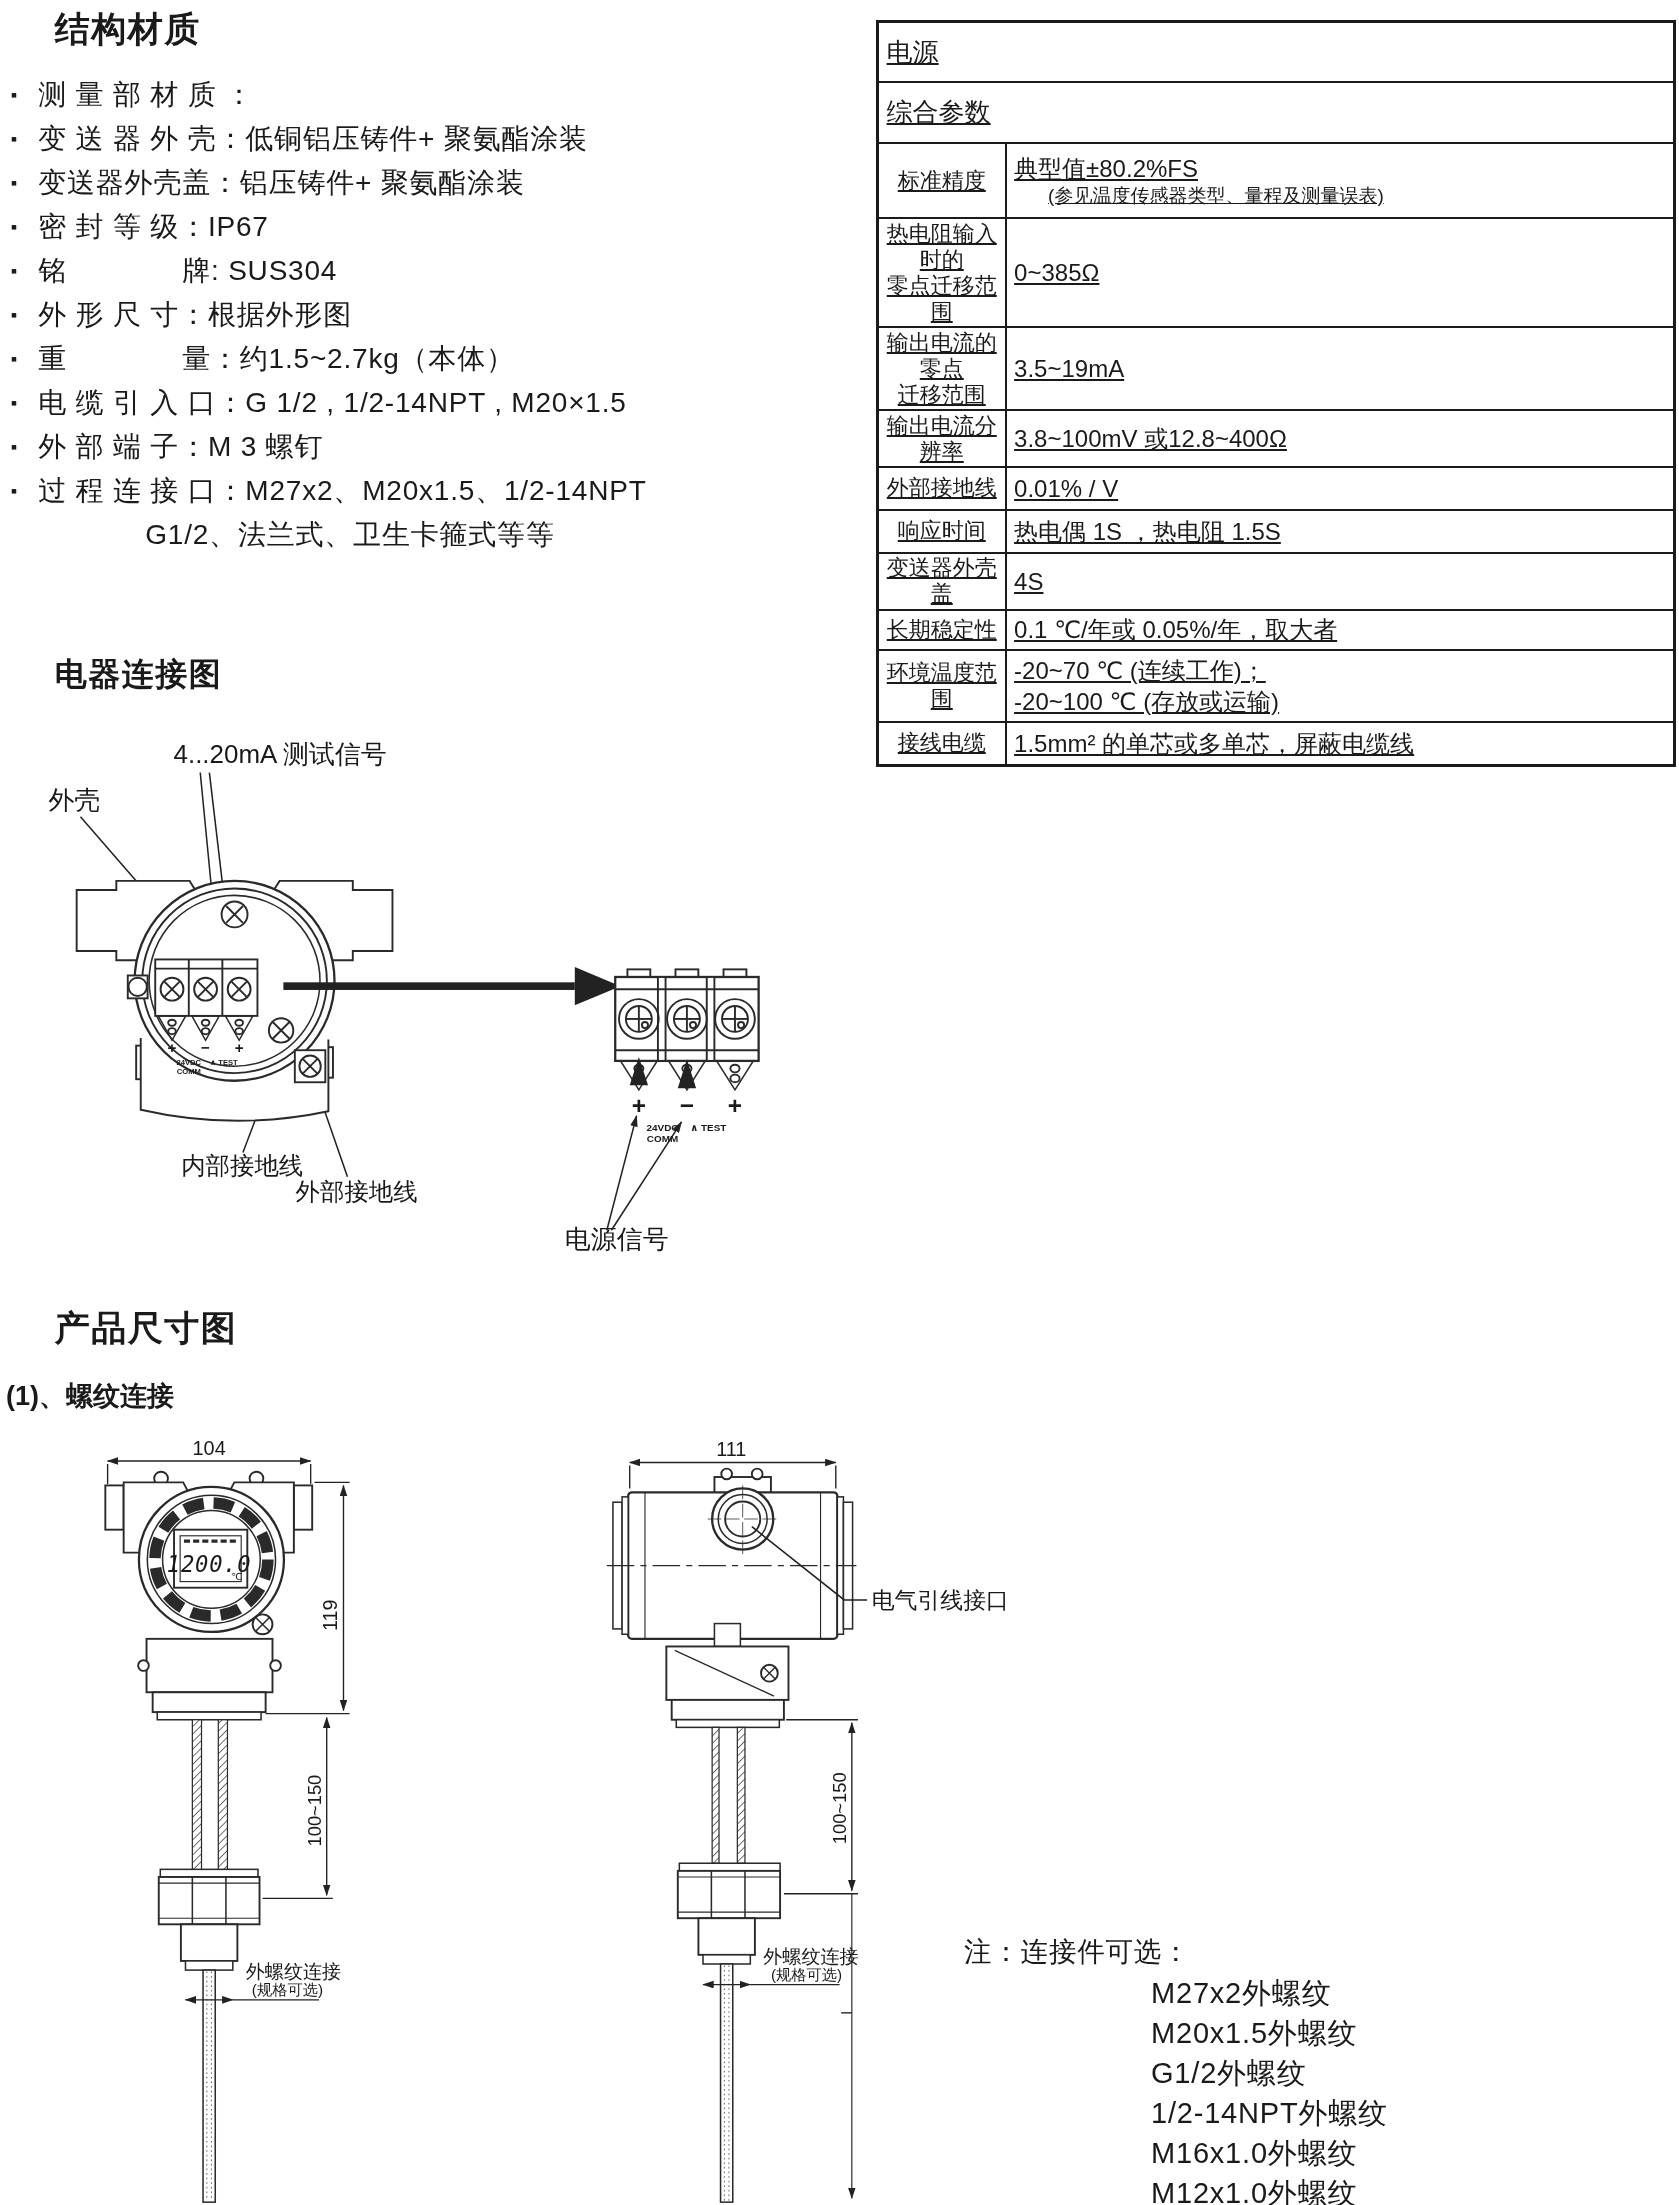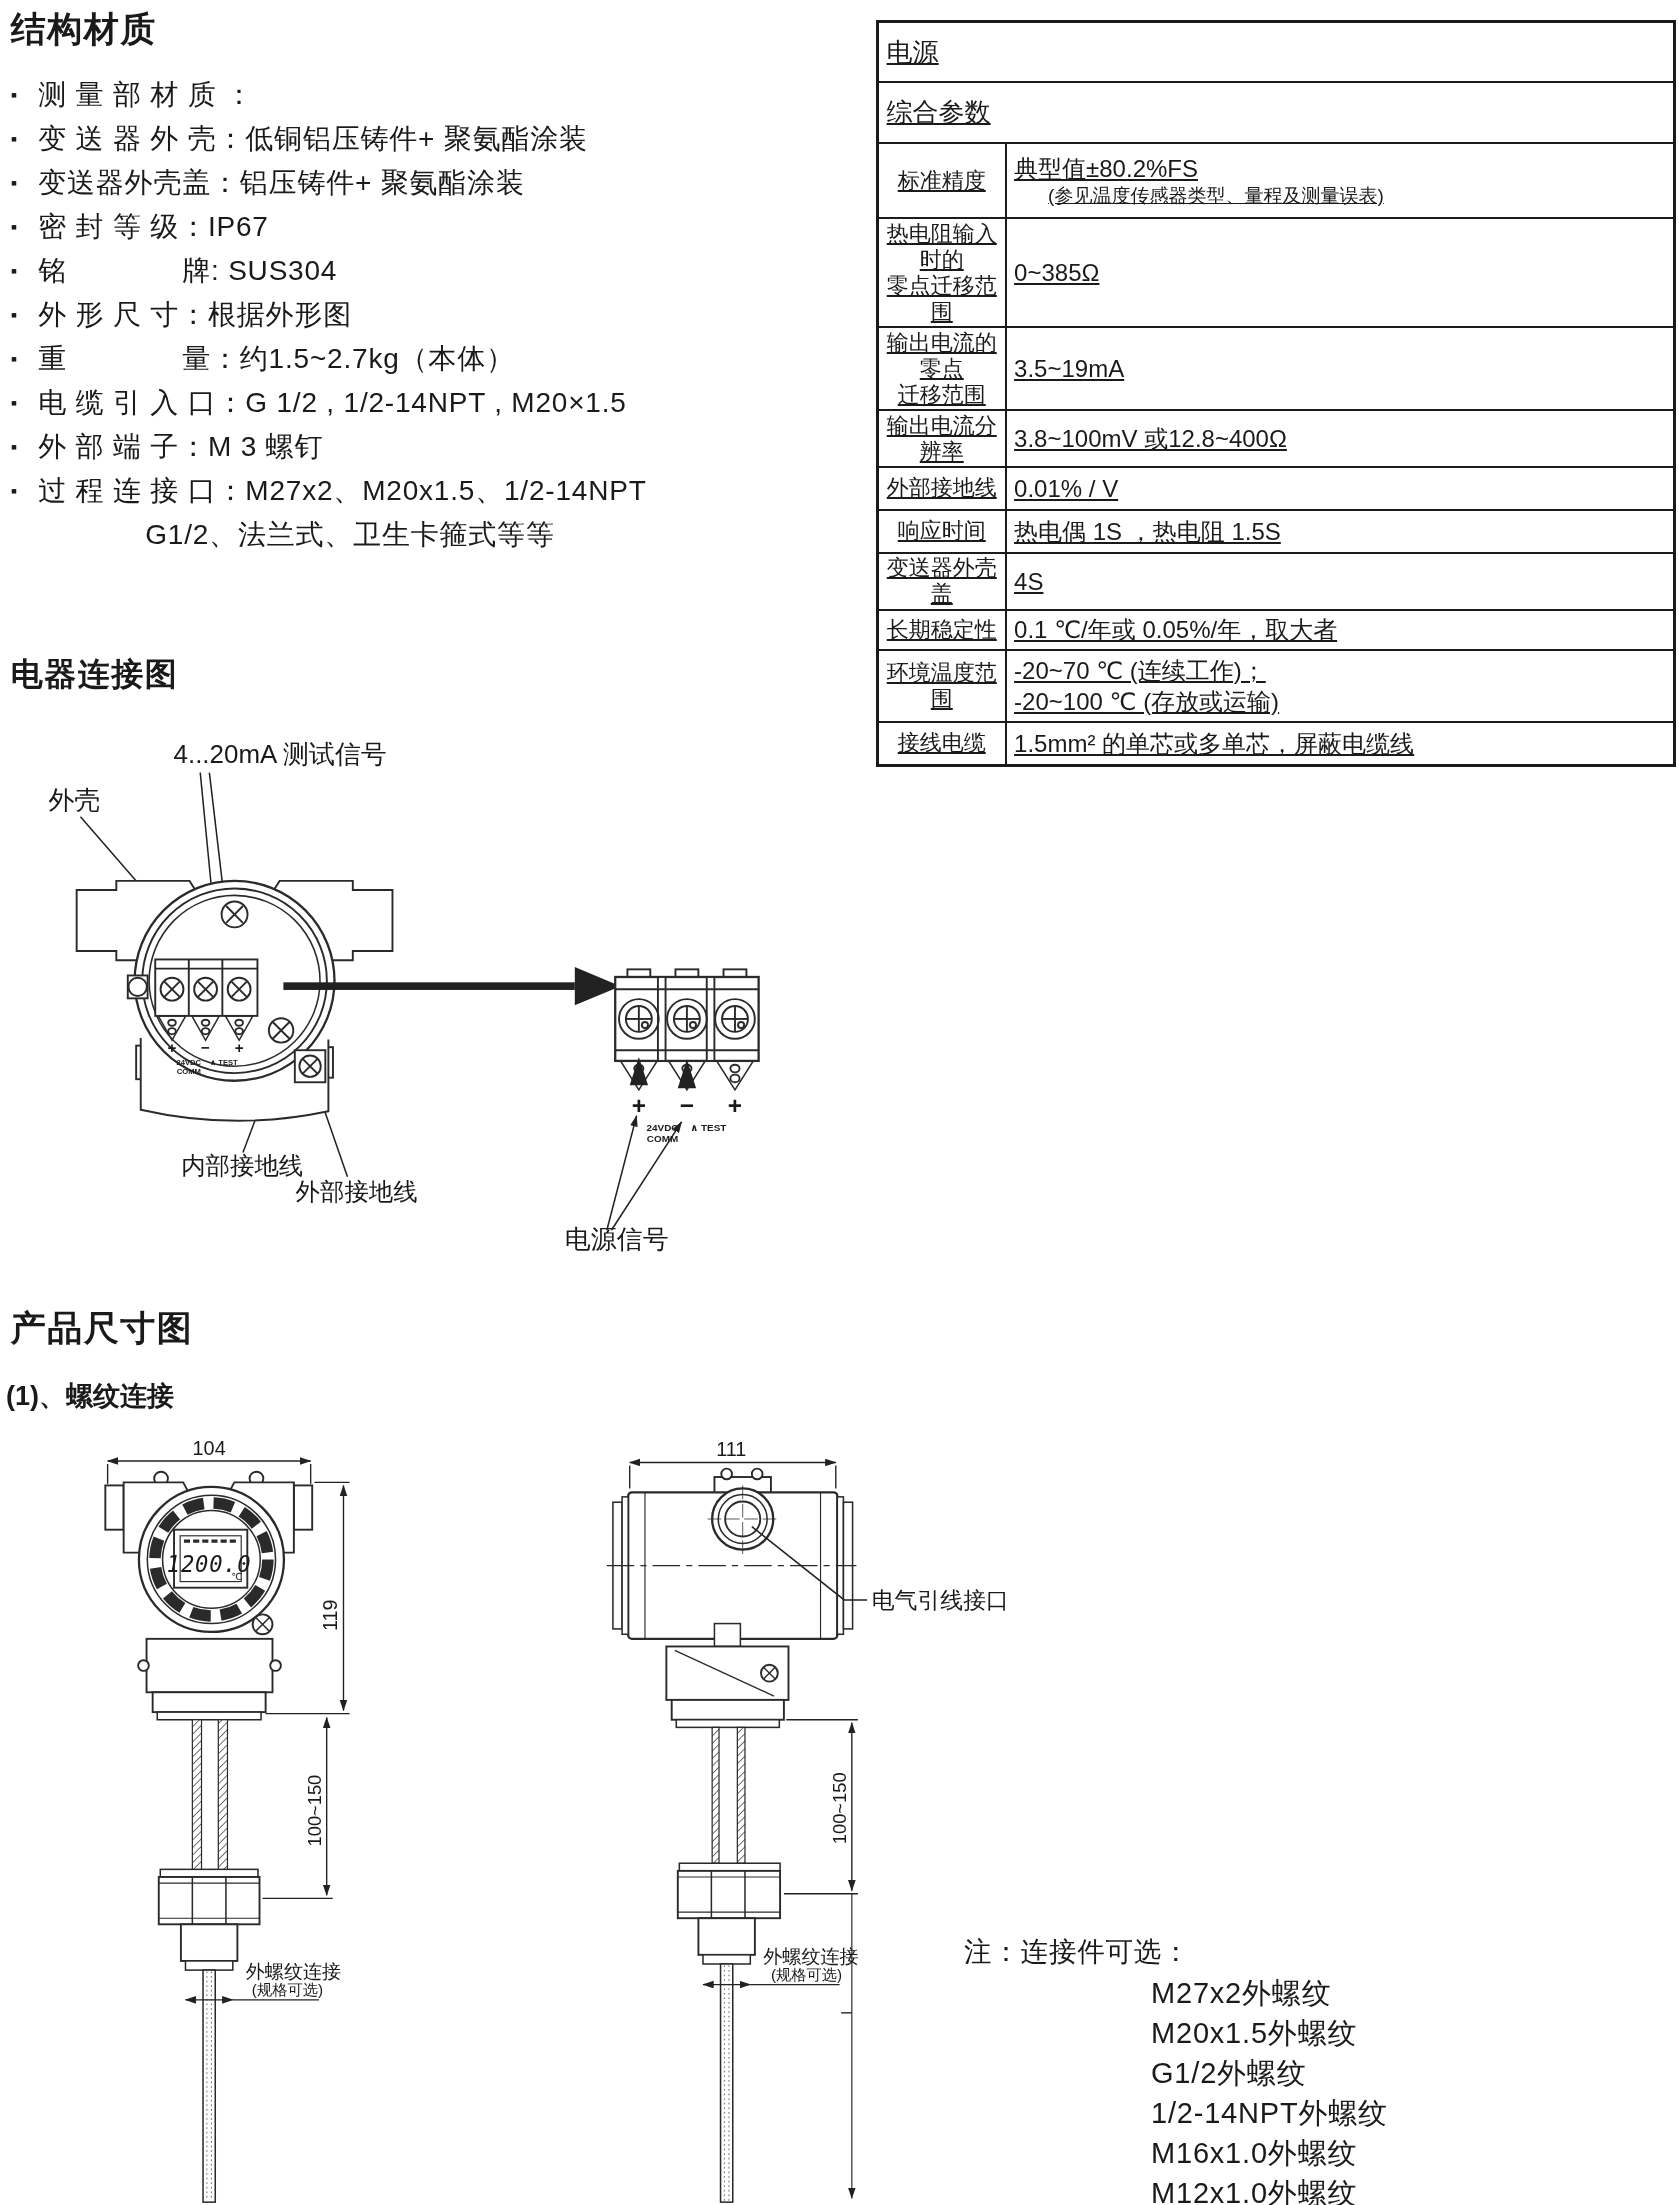--- a/index.html
+++ b/index.html
@@ -1,21 +1,21 @@
 <!DOCTYPE html>
 <html style="font-size:12.2px"><head>
 <meta charset="utf-8">
 <style>
   html,body{margin:0;padding:0;}
   body{
     width:1680px;height:2205px;position:relative;background:#ffffff;
     font-family:"Liberation Sans","DejaVu Sans",sans-serif;color:#1a1a1a;
     overflow:hidden;
   }
-  .h1{position:absolute;font-size:35px;font-weight:600;letter-spacing:1.5px;}
+  .h1{position:absolute;font-size:35px;font-weight:600;letter-spacing:1.5px;margin-left:44px;}
   #h-conn{left:10.7px;top:653px;font-size:32px;}
   #h-dims{left:10.7px;top:1305px;}
   #h-thread{position:absolute;left:6.1px;top:1378px;font-size:27px;font-weight:700;text-align:center;}
 
   
   #materials{position:absolute;left:10.7px;top:73px;width:855px;}
   .mi{display:flex;height:44px;align-items:center;font-size:28px;letter-spacing:0.8px;white-space:nowrap;}
   .mi .b{width:27.5px;font-size:18.3px;flex:0 0 27.5px;}
   .mi.i1{padding-left:56px;}
   .mi.i2{padding-left:107px;}

